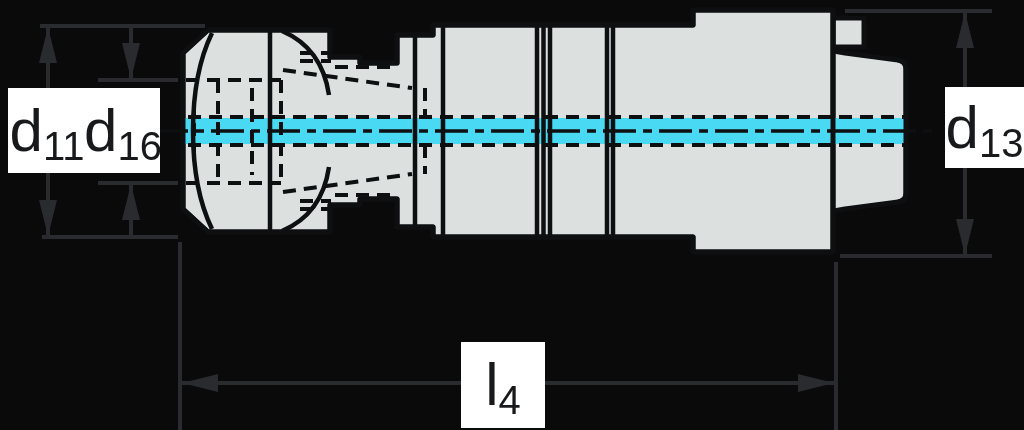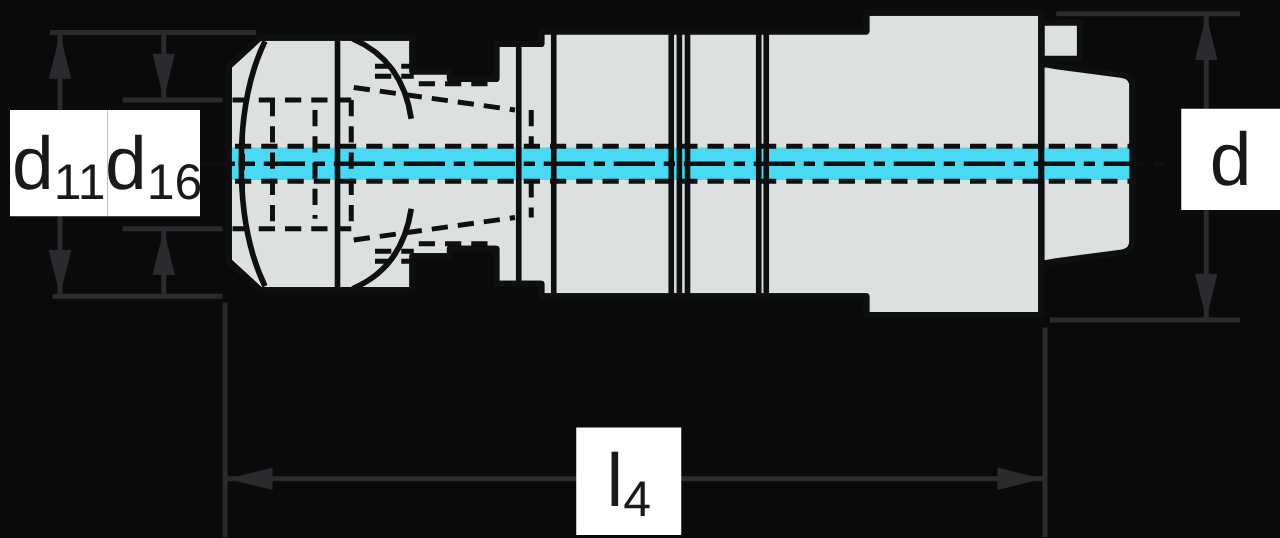--- a/index.html
+++ b/index.html
@@ -123,19 +123,20 @@
   <div class="dim-label" id="label-d12">
     <span class="base">d</span>
       <span class="sub">11</span>
   </div>
   <div class="dim-label" id="label-d11">
     <span class="base">d</span>
       <span class="sub">16</span>
   </div>
   <div class="dim-label" id="label-d13">
     <span class="base">d</span>
+      <span class="sub">13</span>
   </div>
   <div class="dim-label" id="label-l4">
     <span class="base">l</span>
       <span class="sub">4</span>
   </div>
 
 </div>
 
 </body></html>

